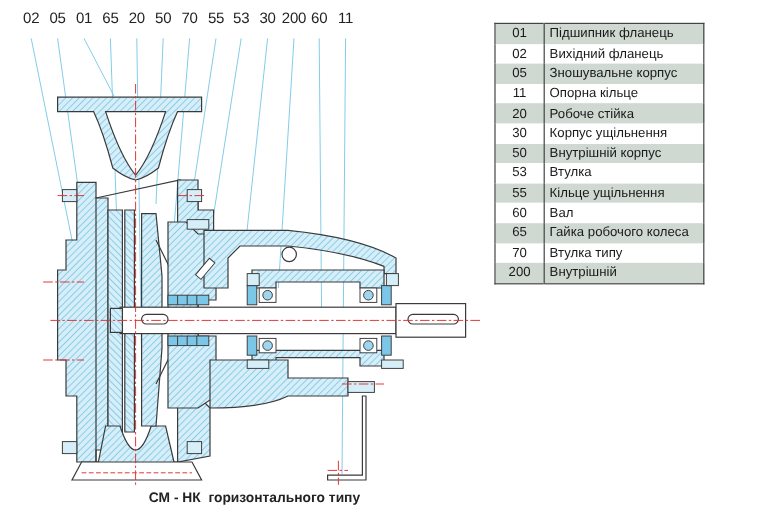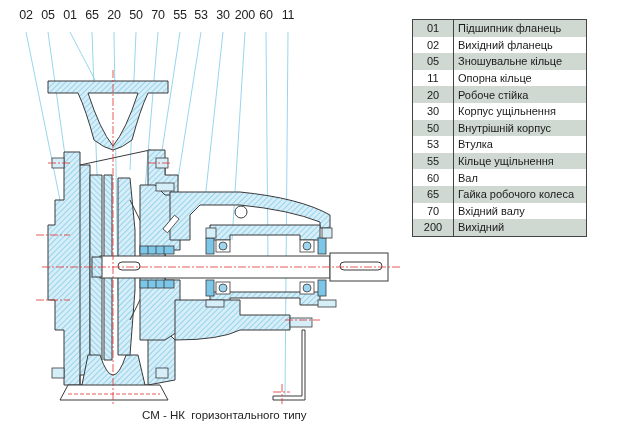--- a/index.html
+++ b/index.html
@@ -5,21 +5,21 @@
   html, body { margin: 0; padding: 0; background: #ffffff; }
   body { width: 635px; height: 428px; position: relative; overflow: hidden; font-family: "Liberation Sans", sans-serif; }
   #drawing { position: absolute; left: 0; top: 0; width: 635px; height: 428px; }
   .callout-label { position: absolute; top: 8px; font-size: 12.5px; color: #222; letter-spacing: -0.2px; transform: translateX(-50%); }
   #parts-table { position: absolute; left: 412px; top: 19px; width: 175px; border: 1.4px solid #444; border-collapse: collapse; font-size: 11px; color: #1a1a1a; }
   #parts-table td { height: 16.6px; padding: 0; border: none; }
   #parts-table td.code { width: 40px; text-align: center; border-right: 1.6px solid #444; }
   #parts-table td.name { padding-left: 4px; white-space: nowrap; }
   #parts-table tr.shaded td { background: #cfd8d1; }
   #parts-table tr.plain td { background: #ffffff; }
-  #caption { position: absolute; left: 142px; top: 409px; font-size: 11.5px; color: #222; white-space: pre; }
+  #caption { position: absolute; left: 124px; top: 409px; font-size: 11.5px; color: #222; white-space: pre; font-weight: bold; }
 </style>
 </head>
 <body>
 
 <svg id="drawing" viewBox="0 0 635 428" xmlns="http://www.w3.org/2000/svg">
   <defs>
     <pattern id="hatch" patternUnits="userSpaceOnUse" width="4" height="4" patternTransform="rotate(45)">
       <rect width="4" height="4" fill="#d6eef8"></rect>
       <line x1="0" y1="0" x2="0" y2="4" stroke="#5ab8e0" stroke-width="1"></line>
     </pattern>
@@ -165,21 +165,21 @@
     <tr class="shaded">
         <td class="code">01</td>
         <td class="name">Підшипник фланець</td>
       </tr>
     <tr class="plain">
         <td class="code">02</td>
         <td class="name">Вихідний фланець</td>
       </tr>
     <tr class="shaded">
         <td class="code">05</td>
-        <td class="name">Зношувальне кільце</td>
+        <td class="name">Зношувальне корпус</td>
       </tr>
     <tr class="plain">
         <td class="code">11</td>
         <td class="name">Опорна кільце</td>
       </tr>
     <tr class="shaded">
         <td class="code">20</td>
         <td class="name">Робоче стійка</td>
       </tr>
     <tr class="plain">
@@ -201,22 +201,22 @@
     <tr class="plain">
         <td class="code">60</td>
         <td class="name">Вал</td>
       </tr>
     <tr class="shaded">
         <td class="code">65</td>
         <td class="name">Гайка робочого колеса</td>
       </tr>
     <tr class="plain">
         <td class="code">70</td>
-        <td class="name">Вхідний валу</td>
+        <td class="name">Втулка типу</td>
       </tr>
     <tr class="shaded">
         <td class="code">200</td>
-        <td class="name">Вихідний</td>
+        <td class="name">Внутрішній</td>
       </tr>
   </tbody>
 </table>
 
 <div id="caption">СМ - НК  горизонтального типу</div>
 
 </body></html>

